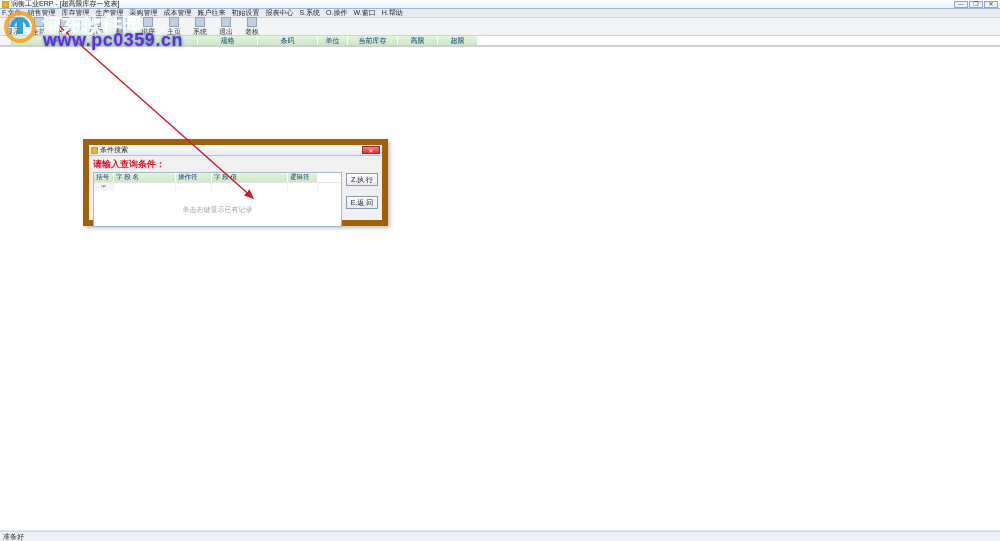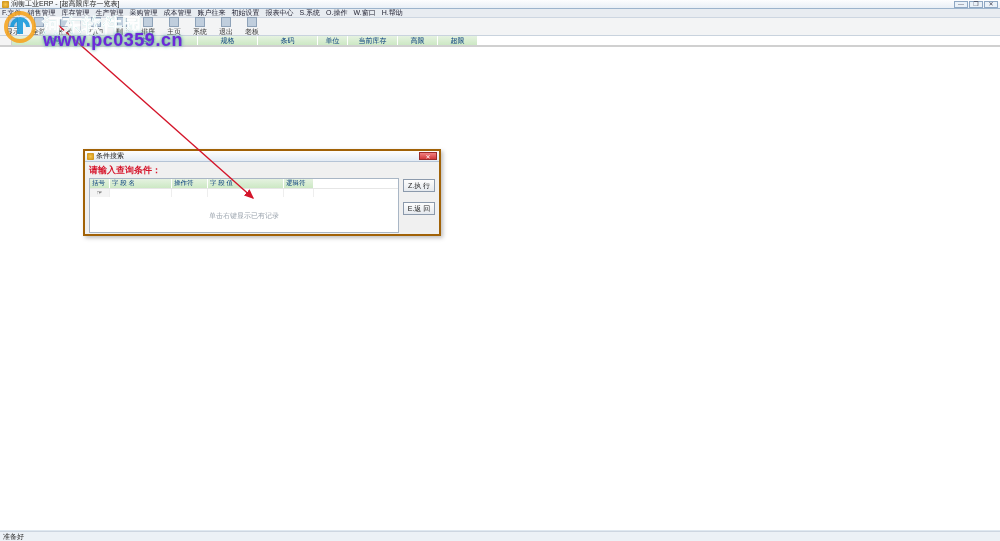--- a/index.html
+++ b/index.html
@@ -18,21 +18,21 @@
 .toolbar .t-ic { width: 10px; height: 10px; background: #c0cedd; border: 1px solid #8ea2b8; }
 .toolbar .sep { width: 1px; height: 14px; background: #c3ccd6; }
 
 .grid-header { height: 10px; background: #fff; border-bottom: 1px solid #d0d0d0; display: flex; align-items: center; position: relative; }
 .grid-header .row-handle { width: 12px; height: 100%; border-right: 1px solid #d0d0d0; background: #f4f4f4; }
 .grid-header .cols { display: flex; height: 100%; }
 .grid-header .col { font-size: 7px; color: #013a7a; display: flex; align-items: center; justify-content: center; height: 100%; background: linear-gradient(#e5f2e0,#cce8c4); border-right: 1px solid #fff; min-width: 0; }
 
 .workspace { position: relative; background: #fff; height: 484px; border-top: 1px solid #d0d0d0; }
 
-.dialog { position: absolute; left: 83px; top: 102px; width: 358px; height: 87px; background: #f0f0f0; border: 2px solid #a16207; box-shadow: 2px 2px 4px rgba(0,0,0,.25); }
+.dialog { position: absolute; left: 83px; top: 92px; width: 305px; height: 87px; background: #f0f0f0; border: 6px solid #a16207; box-shadow: 2px 2px 4px rgba(0,0,0,.25); }
 .dialog .dlg-title { height: 11px; background: linear-gradient(#fefefe,#e3ebf4); border-bottom: 1px solid #b5c4d6; display: flex; align-items: center; padding: 0 2px; font-size: 7px; color: #222; }
 .dialog .dlg-title .dlg-ic { width: 7px; height: 7px; margin-right: 2px; background: radial-gradient(circle,#f7c44a,#c58a10); border-radius: 1px; }
 .dialog .dlg-title .spacer { flex: 1; }
 .dialog .dlg-title .close { width: 18px; height: 8px; background: linear-gradient(#f08080,#d23a3a); border: 1px solid #9b2c2c; display: flex; align-items: center; justify-content: center; color: #fff; font-size: 6px; }
 .dialog .prompt { font-size: 9px; color: #d6152b; padding: 2px 4px 1px; font-weight: bold; }
 .dialog .body { display: flex; padding: 0 4px 4px; gap: 4px; }
 .dialog .tbl-wrap { flex: 1; border: 1px solid #a9b6c5; background: #fff; height: 55px; position: relative; overflow: hidden; }
 .dialog .tbl-head { display: flex; height: 9px; }
 .dialog .tbl-head .th { font-size: 6.5px; color: #013a7a; background: linear-gradient(#e5f2e0,#cce8c4); border-right: 1px solid #fff; display: flex; align-items: center; padding: 0 2px; white-space: nowrap; }
 .dialog .tbl-row { display: flex; height: 9px; border-top: 1px solid #e6e6e6; }

